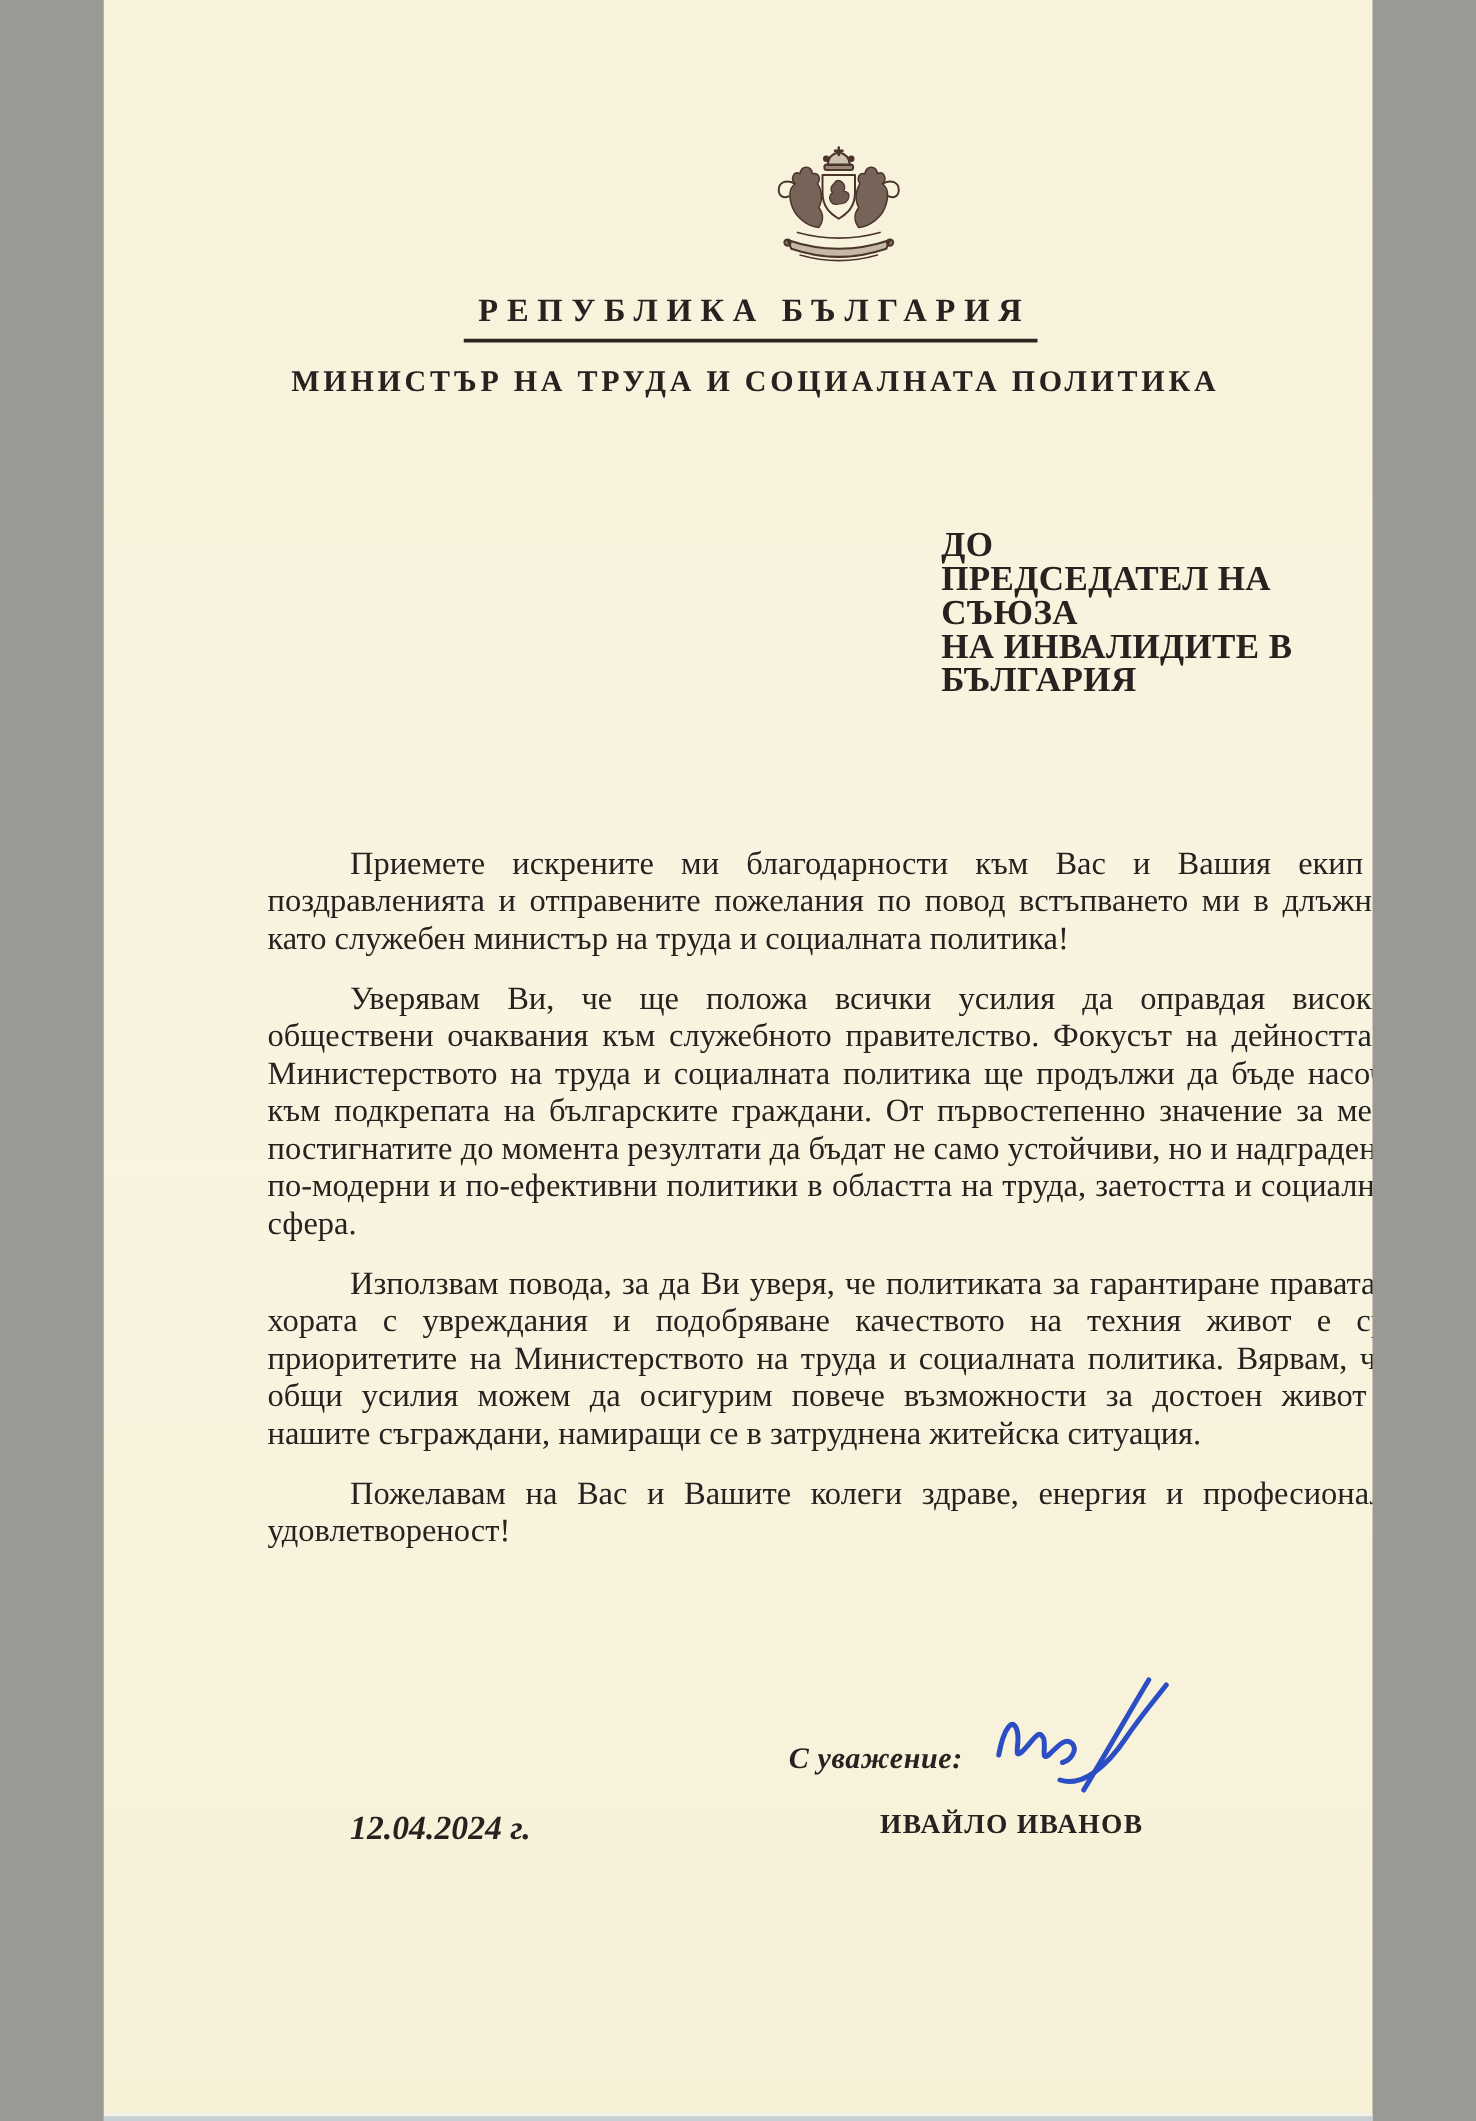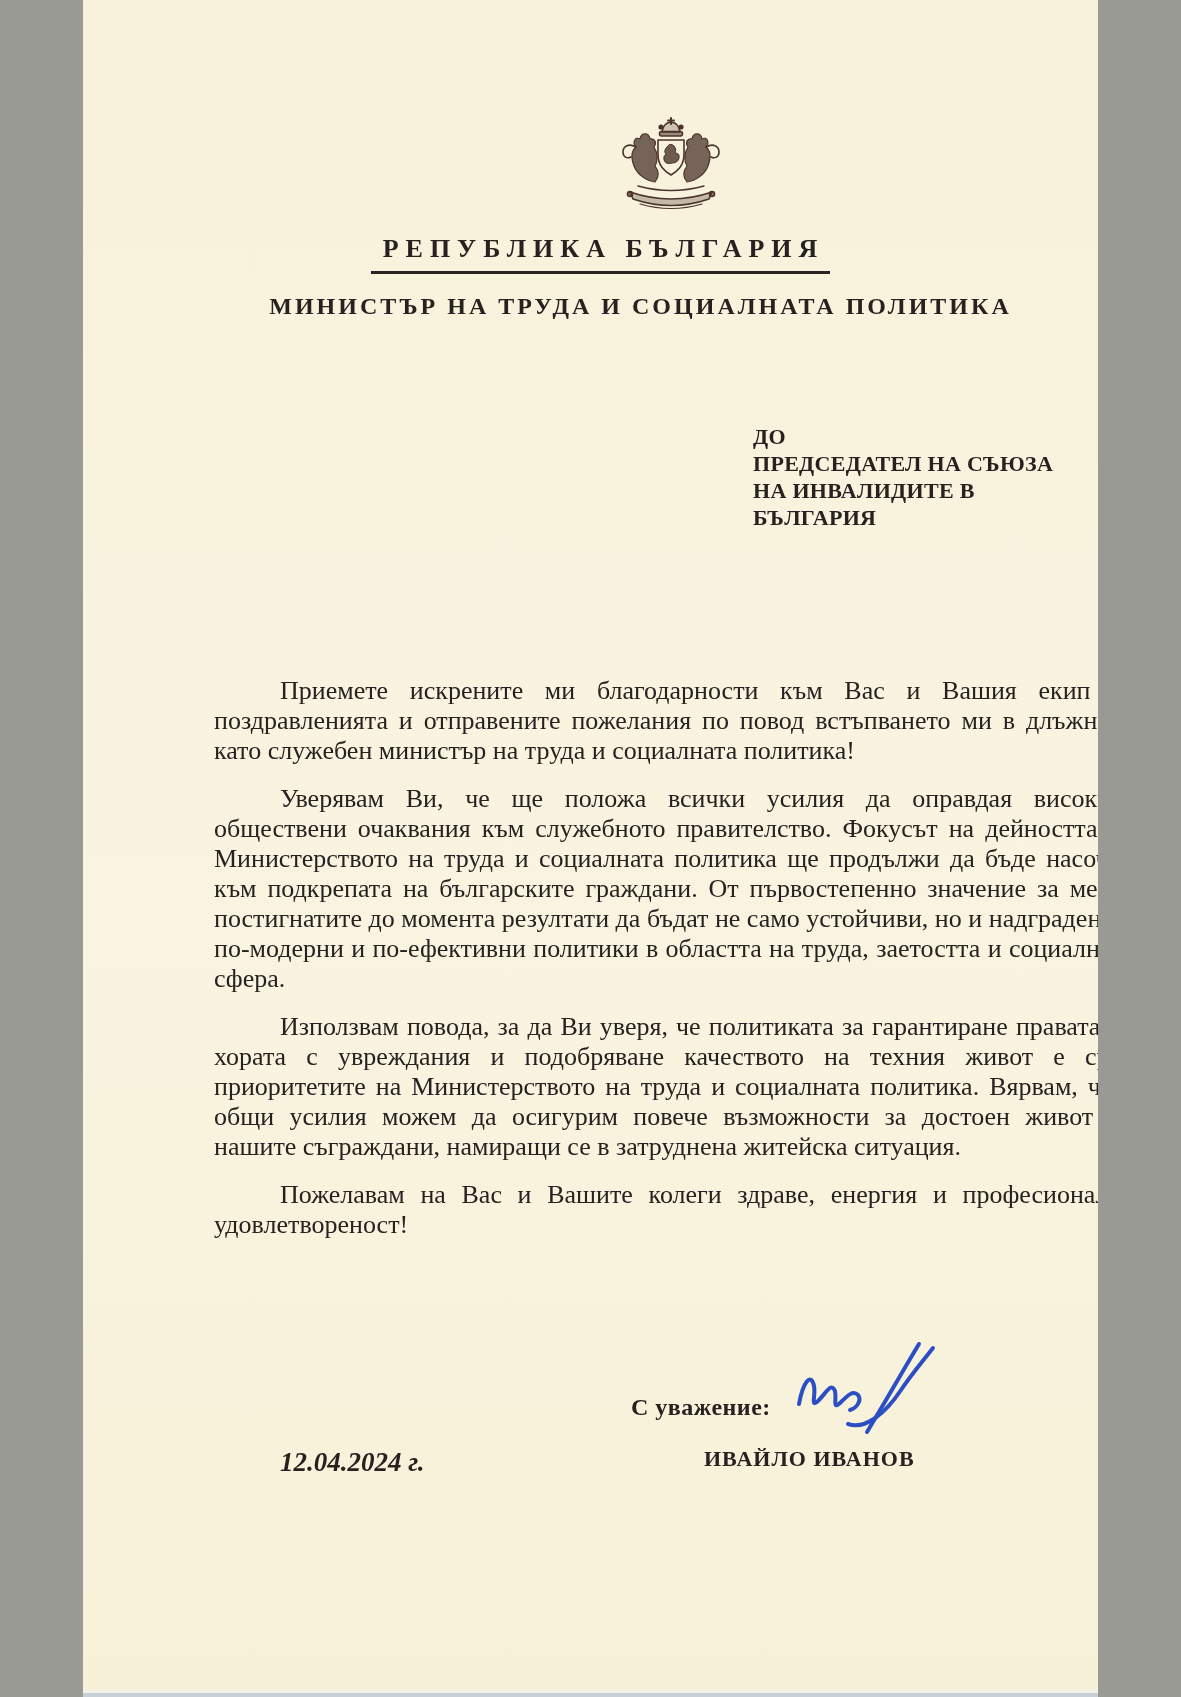--- a/index.html
+++ b/index.html
@@ -25,48 +25,48 @@
   .republic {
     display:inline-block;
     transform:translateX(10px);
     font-weight:bold; font-size:26px; letter-spacing:7px;
     padding:0 6px 7px 12px;
     border-bottom:3px solid #2b2520;
     white-space:nowrap;
   }
   .ministry {
     position:absolute; top:293px; left:150px; width:815px;
-    text-align:center;
+    text-align:left;
     font-weight:bold; font-size:24px; letter-spacing:3px;
     white-space:nowrap;
   }
 
   
   .recipient {
     position:absolute; top:423px; left:670px;
-    font-weight:bold; font-size:22px; line-height:27px;
+    font-weight:bold; font-size:28px; line-height:27px;
     letter-spacing:0.3px;
   }
 
   
   .salutation {
     position:absolute; top:644px; left:197px;
     font-weight:bold; font-size:22px; letter-spacing:1px;
   }
   .body-text {
     position:absolute; top:676px; left:131px; width:920px;
     font-size:26px; line-height:30px;
     text-align:justify;
   }
   .body-text p { margin:0 0 18px 0; text-indent:66px; }
 
   
   .valediction {
     position:absolute; top:1394px; left:548px;
-    font-weight:bold; font-size:24px;
+    font-style:italic; font-weight:bold; font-size:24px;
     letter-spacing:0.5px;
   }
   .signature-svg {
     position:absolute; top:1340px; left:708px;
     width:150px; height:102px;
   }
   .signer-name {
     position:absolute; top:1446px; left:621px;
     font-weight:bold; font-size:22px; letter-spacing:1px;
   }

